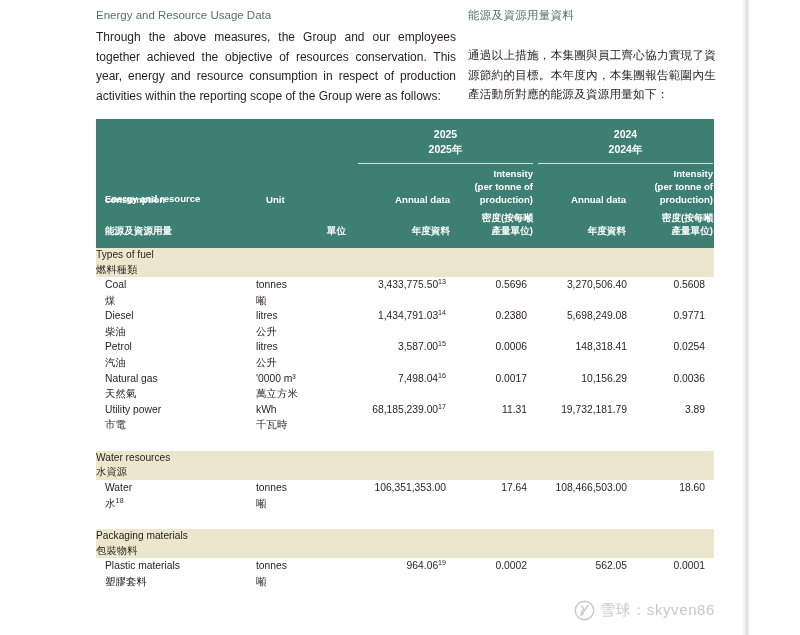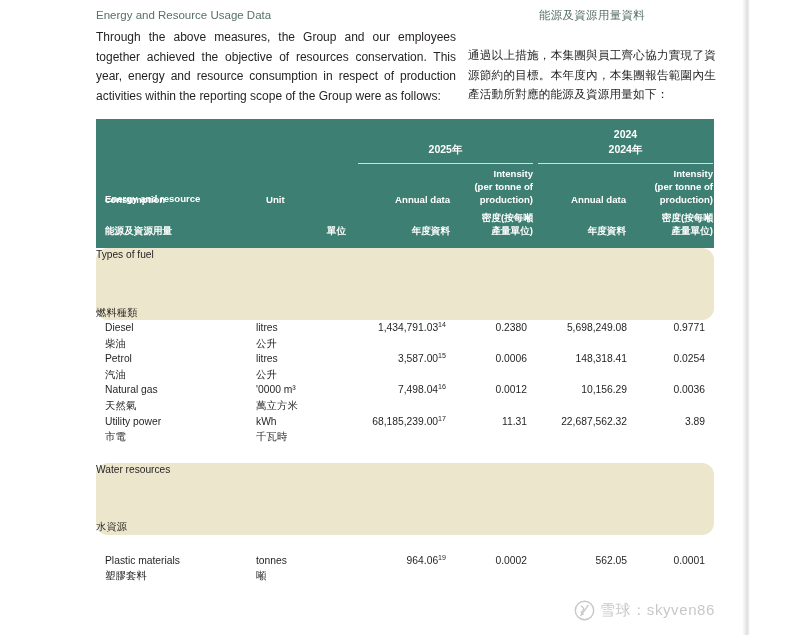--- a/index.html
+++ b/index.html
@@ -54,21 +54,21 @@
     left: 372px; top: 0;
     width: 248px;
   }
   .sec-title {
     font-size: 11.5px;
     color: #58706a;
     line-height: 15px;
     margin-bottom: 5px;
     white-space: nowrap;
   }
-  .sec-title.zh { letter-spacing: .3px; text-align: center; }
+  .sec-title.zh { letter-spacing: .3px; }
   .body-en {
     font-size: 12px;
     line-height: 19.5px;
     color: #231f20;
     text-align: justify;
     text-align-last: left;
   }
   .body-zh {
     font-size: 11.6px;
     line-height: 19.5px;
@@ -87,21 +87,20 @@
   }
   table.grid {
     border-collapse: collapse;
     width: 618px;
     table-layout: fixed;
   }
   table.grid td, table.grid th {
     padding: 0;
     vertical-align: top;
     font-weight: normal;
-    border-radius: 12px;
   }
 
   
   col.c-item { width: 160px; }
   col.c-unit { width: 83px; }
   col.c-a1   { width: 116px; }
   col.c-i1   { width: 81px; }
   col.c-a2   { width: 100px; }
   col.c-i2   { width: 78px; }
 
@@ -143,21 +142,21 @@
   tr.band > td {
     background: #ece7cc;
   }
   td.band-cell {
     padding: 7px 0 7px 9px;
     font-size: 10.2px;
     font-weight: bold;
     line-height: 14.5px;
     color: #231f20;
   }
-  td.band-cell .zh { letter-spacing: .2px; margin-top: 43px; }
+  td.band-cell .zh { letter-spacing: .2px; }
 
   
   tr.gap > td { height: 18px; background: #ffffff; }
 
   
   td.dc {
     font-size: 10.3px;
     line-height: 15.6px;
     color: #231f20;
     padding: 2px 0 2px 0;
@@ -210,20 +209,21 @@
       <div class="body-zh">通過以上措施，本集團與員工齊心協力實現了資源節約的目標。本年度內，本集團報告範圍內生產活動所對應的能源及資源用量如下：</div>
     </div>
 
   </div>
 
   <div id="tbl">
 
     <div id="thead-band"></div>
     <div class="thead-wrap">
 
+      <div class="yr-label" style="left:262px; top:8px; width:175px;">2025</div>
       <div class="yr-label" style="left:262px; top:23px; width:175px;">2025年</div>
       <div class="yr-rule" style="left:262px; top:44px; width:175px;"></div>
 
       <div class="yr-label" style="left:442px; top:8px; width:175px;">2024</div>
       <div class="yr-label" style="left:442px; top:23px; width:175px;">2024年</div>
       <div class="yr-rule" style="left:442px; top:44px; width:175px;"></div>
 
       <div class="hcell" style="left:9px; top:74px; width:150px;">Energy and resource</div>
       <div class="hcell" style="left:9px; top:75px; width:150px;">consumption</div>
       <div class="hcell" style="left:9px; top:106px; width:150px;">能源及資源用量</div>
@@ -265,20 +265,42 @@
           <td colspan="6" style="height:129px;border:0;"></td>
         </tr>
       <tr class="band">
             <td class="band-cell" colspan="6">
               <div>Types of fuel</div>
               <div class="zh">燃料種類</div>
             </td>
           </tr>
           <tr>
             <td class="dc item">
+              <div>Coal</div>
+              <div class="zh-sub">煤</div>
+            </td>
+            <td class="dc">
+              <div>tonnes</div>
+              <div class="zh-sub">噸</div>
+            </td>
+            <td class="dc num pad-r-a1">
+              <div>3,433,775.50<sup>13</sup></div>
+            </td>
+            <td class="dc num">
+              <div>0.5696</div>
+            </td>
+            <td class="dc num pad-r-a2">
+              <div>3,270,506.40</div>
+            </td>
+            <td class="dc num">
+              <div>0.5608</div>
+            </td>
+          </tr>
+          <tr>
+            <td class="dc item">
               <div>Diesel</div>
               <div class="zh-sub">柴油</div>
             </td>
             <td class="dc">
               <div>litres</div>
               <div class="zh-sub">公升</div>
             </td>
             <td class="dc num pad-r-a1">
               <div>1,434,791.03<sup>14</sup></div>
             </td>
@@ -320,21 +342,21 @@
               <div class="zh-sub">天然氣</div>
             </td>
             <td class="dc">
               <div>'0000 m³</div>
               <div class="zh-sub">萬立方米</div>
             </td>
             <td class="dc num pad-r-a1">
               <div>7,498.04<sup>16</sup></div>
             </td>
             <td class="dc num">
-              <div>0.0012</div>
+              <div>0.0017</div>
             </td>
             <td class="dc num pad-r-a2">
               <div>10,156.29</div>
             </td>
             <td class="dc num">
               <div>0.0036</div>
             </td>
           </tr>
           <tr>
             <td class="dc item">
@@ -345,37 +367,65 @@
               <div>kWh</div>
               <div class="zh-sub">千瓦時</div>
             </td>
             <td class="dc num pad-r-a1">
               <div>68,185,239.00<sup>17</sup></div>
             </td>
             <td class="dc num">
               <div>11.31</div>
             </td>
             <td class="dc num pad-r-a2">
-              <div>22,687,562.32</div>
+              <div>19,732,181.79</div>
             </td>
             <td class="dc num">
               <div>3.89</div>
             </td>
           </tr>
           <tr class="gap">
             <td colspan="6"></td>
           </tr>
           <tr class="band">
             <td class="band-cell" colspan="6">
               <div>Water resources</div>
               <div class="zh">水資源</div>
             </td>
           </tr>
+          <tr>
+            <td class="dc item">
+              <div>Water</div>
+              <div class="zh-sub">水<sup>18</sup></div>
+            </td>
+            <td class="dc">
+              <div>tonnes</div>
+              <div class="zh-sub">噸</div>
+            </td>
+            <td class="dc num pad-r-a1">
+              <div>106,351,353.00</div>
+            </td>
+            <td class="dc num">
+              <div>17.64</div>
+            </td>
+            <td class="dc num pad-r-a2">
+              <div>108,466,503.00</div>
+            </td>
+            <td class="dc num">
+              <div>18.60</div>
+            </td>
+          </tr>
           <tr class="gap">
             <td colspan="6"></td>
+          </tr>
+          <tr class="band">
+            <td class="band-cell" colspan="6">
+              <div>Packaging materials</div>
+              <div class="zh">包裝物料</div>
+            </td>
           </tr>
           <tr>
             <td class="dc item">
               <div>Plastic materials</div>
               <div class="zh-sub">塑膠套料</div>
             </td>
             <td class="dc">
               <div>tonnes</div>
               <div class="zh-sub">噸</div>
             </td>

